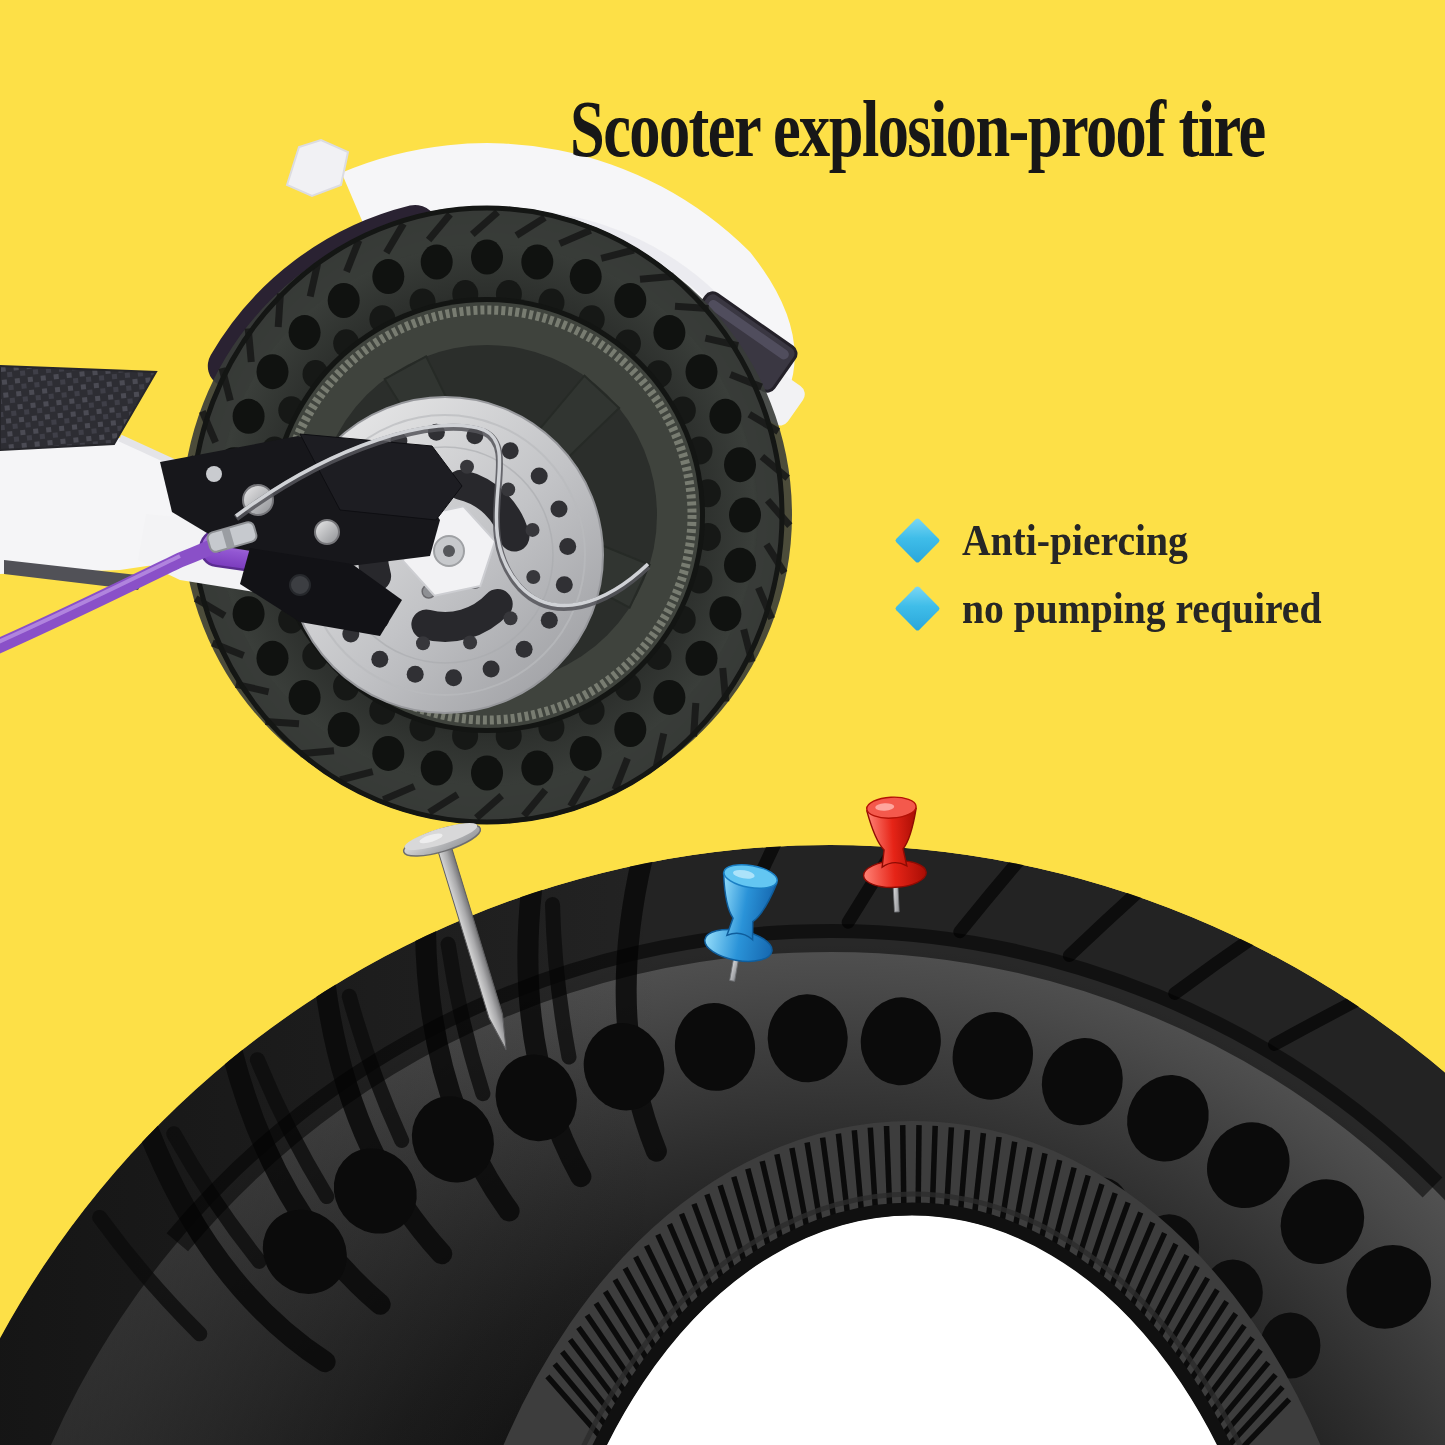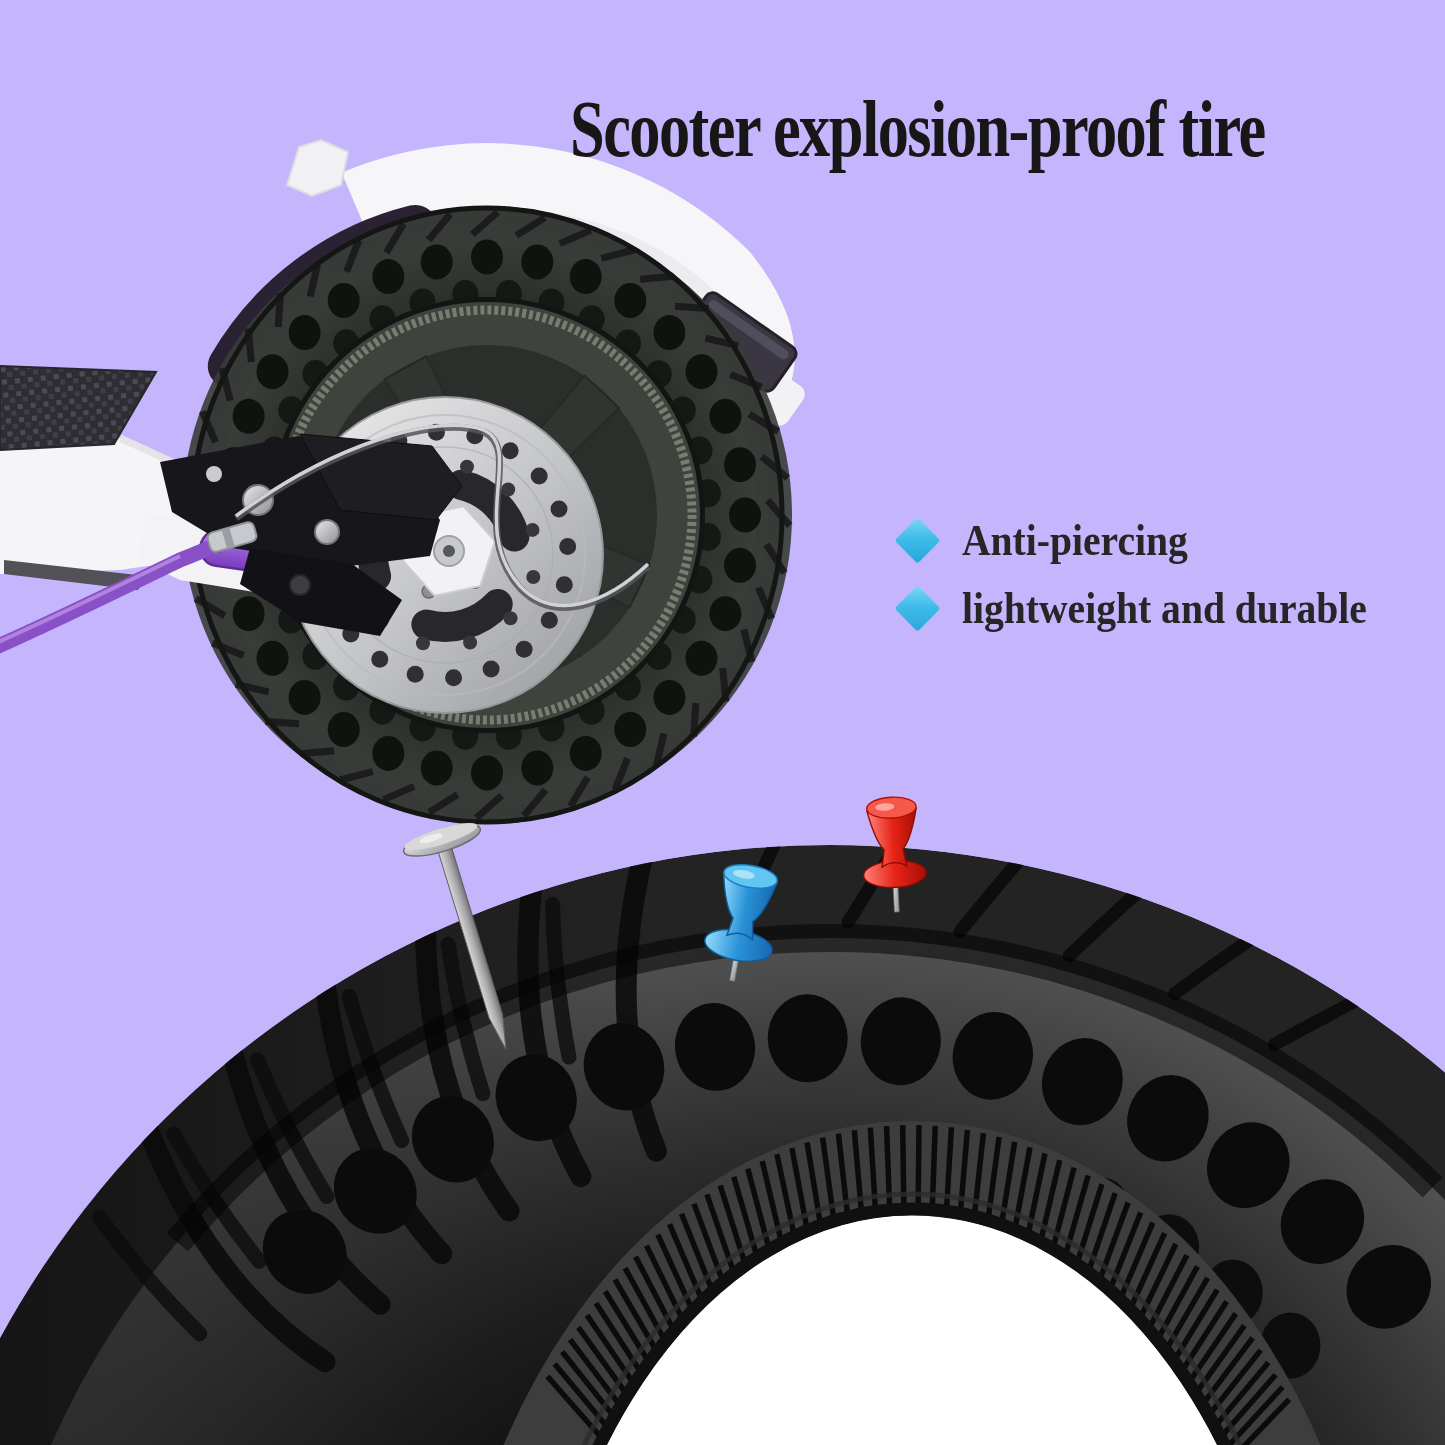--- a/index.html
+++ b/index.html
@@ -1,17 +1,17 @@
 <!DOCTYPE html>
 <html><head>
 <meta charset="utf-8">
 <style>
   html,body{margin:0;padding:0;background:#ffffff;}
   .canvas{
-    position:relative;width:1445px;height:1445px;background:#c4b5fd;overflow:hidden;
+    position:relative;width:1445px;height:1445px;background:#fde047;overflow:hidden;
     font-family:"Liberation Serif", serif;
   }
   .title{
     position:absolute;left:570px;top:30px;width:900px;
     font-size:80px;font-weight:700;letter-spacing:-2px;color:#171717;
     transform:scaleX(0.78);transform-origin:left top;white-space:nowrap;
   }
   .features{
     position:absolute;left:893px;top:506px;margin:0;padding:0;list-style:none;
   }
@@ -473,16 +473,16 @@
 
   <h1 class="title" style="color: rgb(23, 23, 23);">Scooter explosion-proof tire</h1>
 
   <ul class="features">
     <li class="feature-row">
       <span class="diamond"></span>
       <span class="feature-label" style="color: rgb(38, 38, 38);">Anti-piercing</span>
     </li>
     <li class="feature-row">
       <span class="diamond"></span>
-      <span class="feature-label" style="color: rgb(38, 38, 38);">lightweight and durable</span>
+      <span class="feature-label" style="color: rgb(38, 38, 38);">no pumping required</span>
     </li>
   </ul>
 </div>
 
 </body></html>

